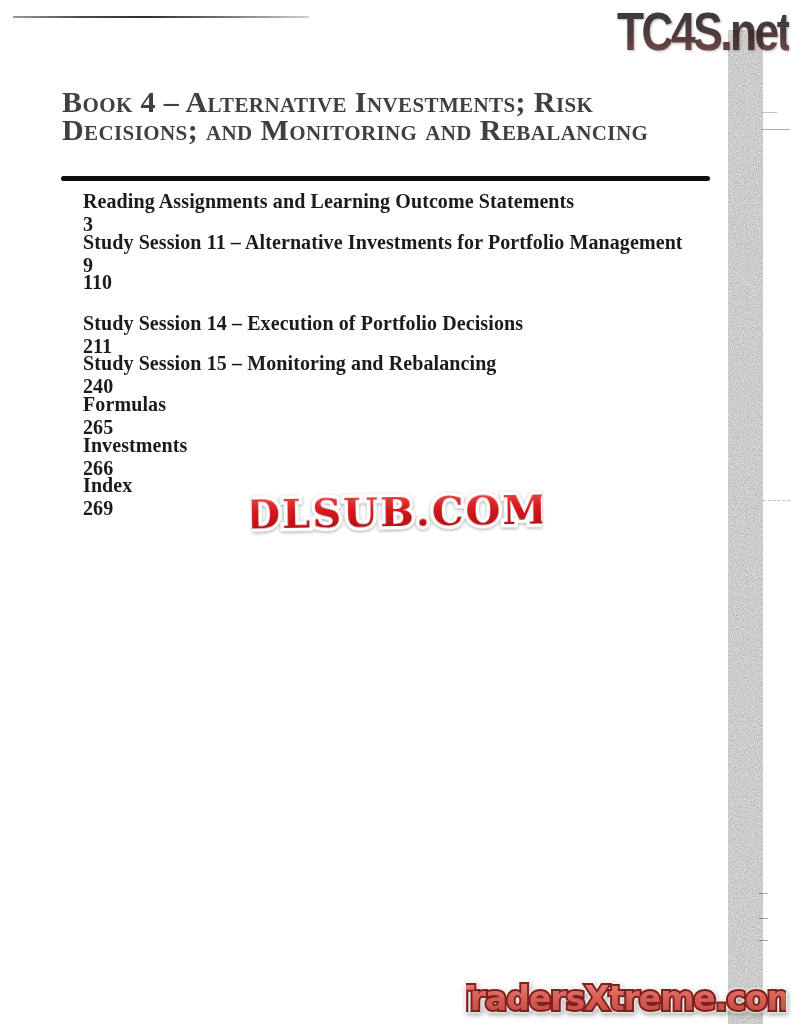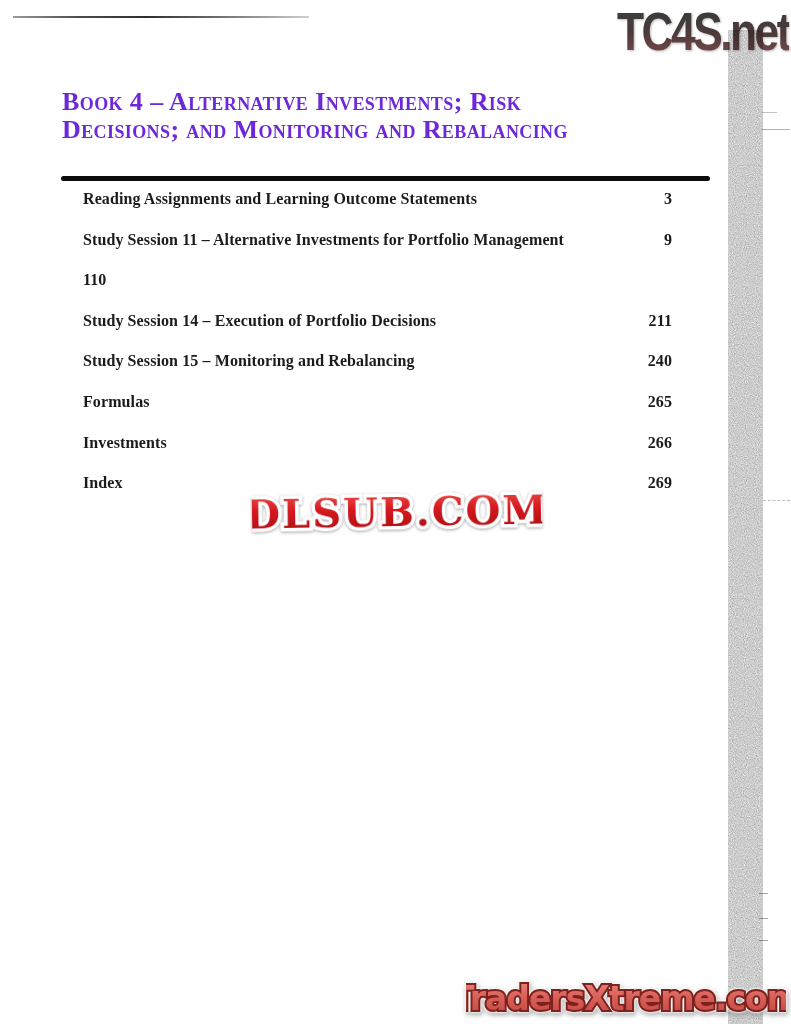--- a/index.html
+++ b/index.html
@@ -31,36 +31,36 @@
   .t3 { left: 759px; top: 940px; width: 9px; height: 1px; background: #a8a8a8; }
 
   
   .tc4s { position: absolute; top: 2px; right: 2px; z-index: 1;
           filter: drop-shadow(1px 1px 1px rgba(60,60,60,0.35)); }
 
   
   .title {
     position: absolute; left: 62px; top: 88px; width: 680px;
     font-weight: 700; font-variant: small-caps;
-    font-size: 26px; line-height: 28px; letter-spacing: 0.4px;
-    color: #6d28d9; z-index: 1;
+    font-size: 30px; line-height: 28px; letter-spacing: 0.4px;
+    color: #404040; z-index: 1;
   }
   .title-line { white-space: nowrap; }
 
   .title-rule {
     position: absolute; left: 61px; top: 176px; width: 649px; height: 5px;
     background: #0c0c0c; border-radius: 3px; z-index: 1;
   }
 
   
   .toc { position: absolute; left: 83px; top: 190px; width: 589px; z-index: 1; }
   .toc-row {
     height: 40.6px; display: flex; justify-content: space-between;
     align-items: flex-start; line-height: 1.15;
-    font-size: 16px; font-weight: 700; color: #1b1b1b; letter-spacing: 0.1px;
+    font-size: 20px; font-weight: 700; color: #1b1b1b; letter-spacing: 0.1px; flex-direction: column;
   }
   .toc-label { white-space: nowrap; }
   .toc-page  { text-align: right; }
 
   
   .dlsub {
     position: absolute; left: 252px; top: 483px; z-index: 3;
     transform: rotate(-1deg);
     filter: drop-shadow(0 1px 1.5px rgba(90,90,90,0.55));
   }

